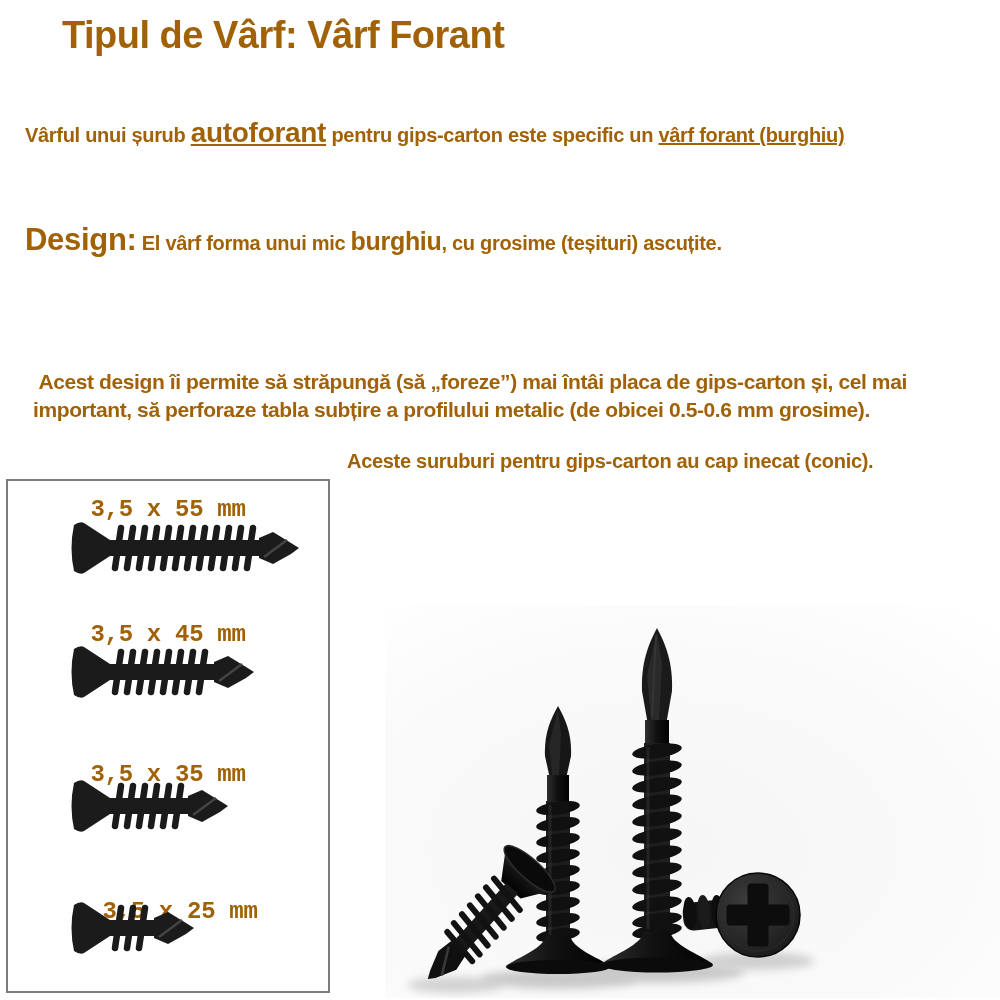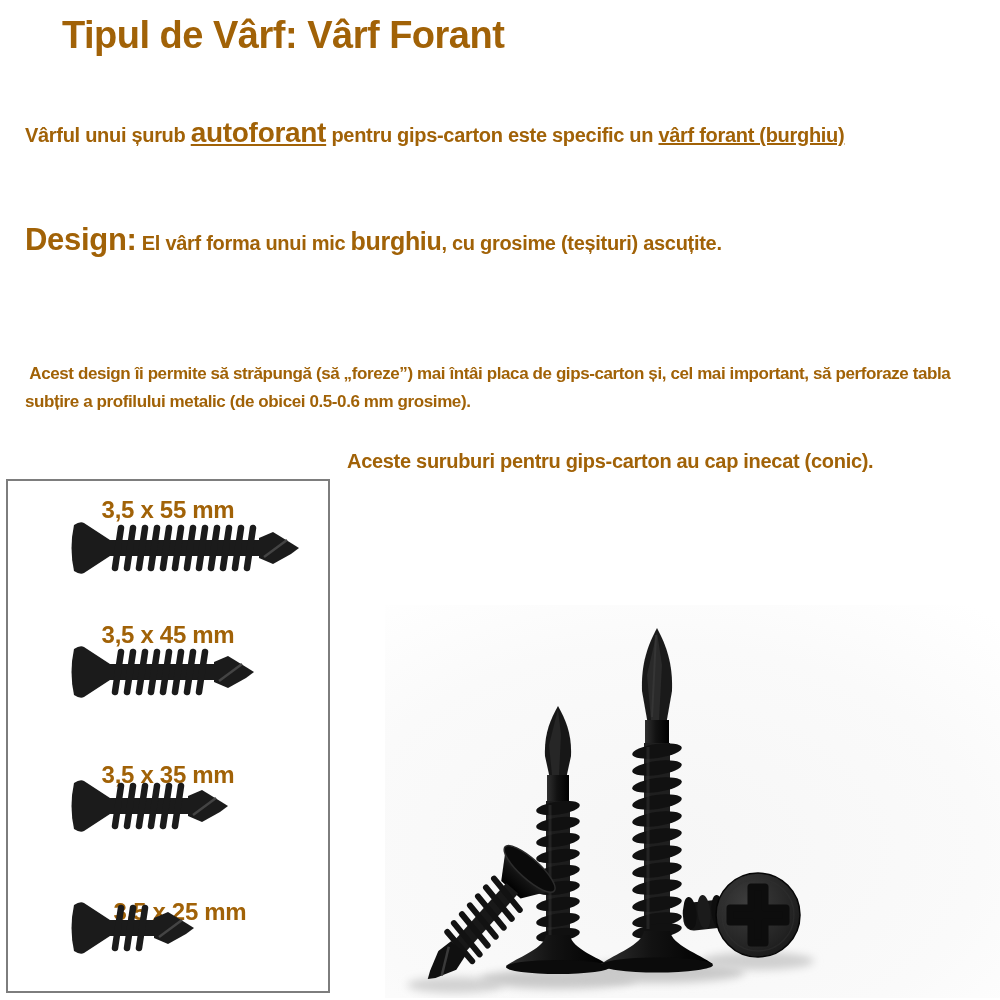--- a/index.html
+++ b/index.html
@@ -18,35 +18,35 @@
   .intro .u{text-decoration:underline;}
   .design-line{
     left:25px;top:222px;font-size:20px;font-weight:bold;letter-spacing:-0.3px;white-space:nowrap;
   }
   .design-line .h{font-size:31px;}
   .design-line .em{font-size:25px;}
   .func-heading{
     left:25px;top:306px;font-size:31px;font-weight:bold;letter-spacing:-0.5px;
   }
   .func-body{
-    left:25px;top:360px;width:945px;font-size:17px;font-weight:bold;letter-spacing:-0.4px;
-    line-height:28px;white-space:pre-wrap;margin:0;
+    left:25px;top:360px;width:945px;font-size:21px;font-weight:bold;letter-spacing:-0.4px;
+    line-height:28px;white-space:pre-wrap;margin:8px;
   }
   .head-note{
     left:347px;top:450px;width:610px;font-size:20px;font-weight:bold;letter-spacing:-0.3px;white-space:nowrap;
   }
   .benefit{
     left:345px;top:492px;width:618px;font-size:29px;font-weight:normal;letter-spacing:-0.2px;
     line-height:36px;margin:0;
   }
   .size-box{
     left:6px;top:479px;width:320px;height:510px;border:2px solid #7d7d7d;background:#ffffff;
   }
   .size-label{
-    position:absolute;left:0;width:100%;text-align:center;font-size:24px;font-weight:bold;letter-spacing:-0.3px;
+    position:absolute;left:0;width:100%;text-align:center;font-size:24px;font-weight:bold;letter-spacing:-0.3px;font-family:Liberation Mono, monospace;
   }
   .hscrew{position:absolute;display:block;}
   .photo{left:385px;top:605px;width:615px;height:393px;}
 </style>
 </head>
 <body>
 
 <div class="page">
 
   <div class="abs title">Tipul de Vârf: Vârf Forant</div>

